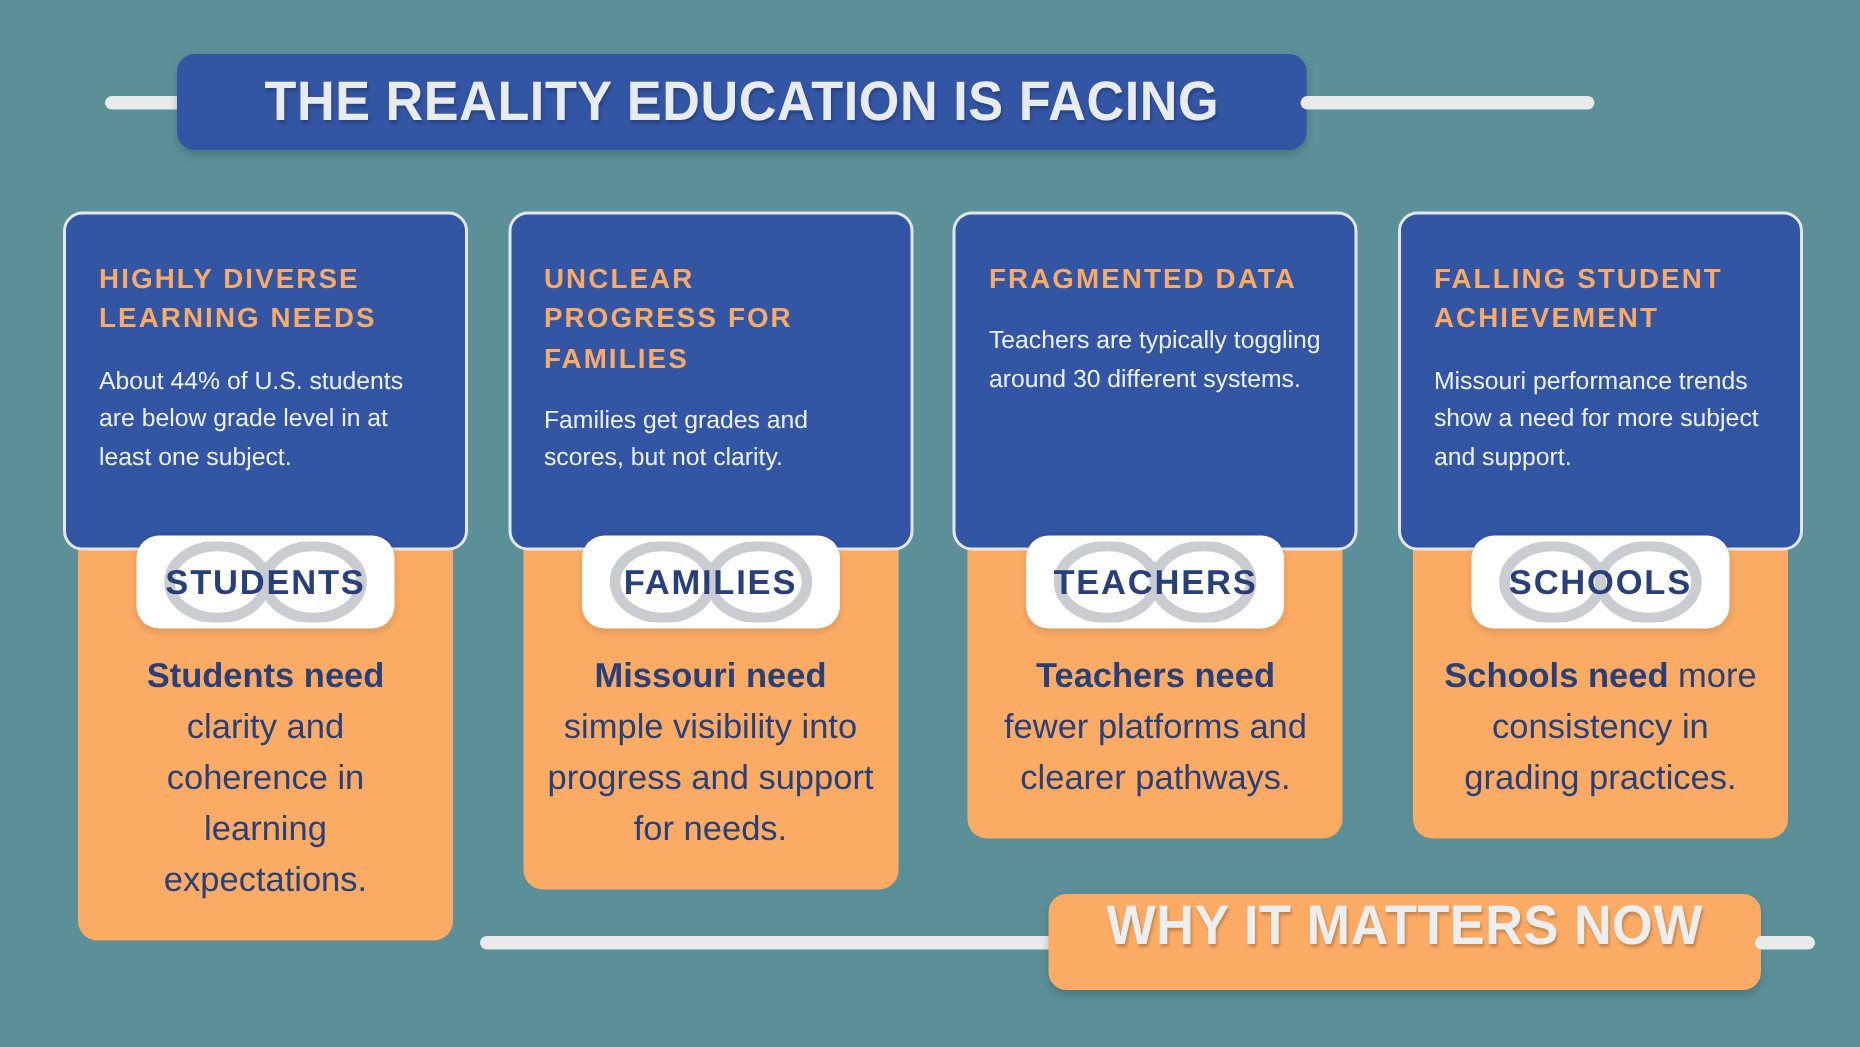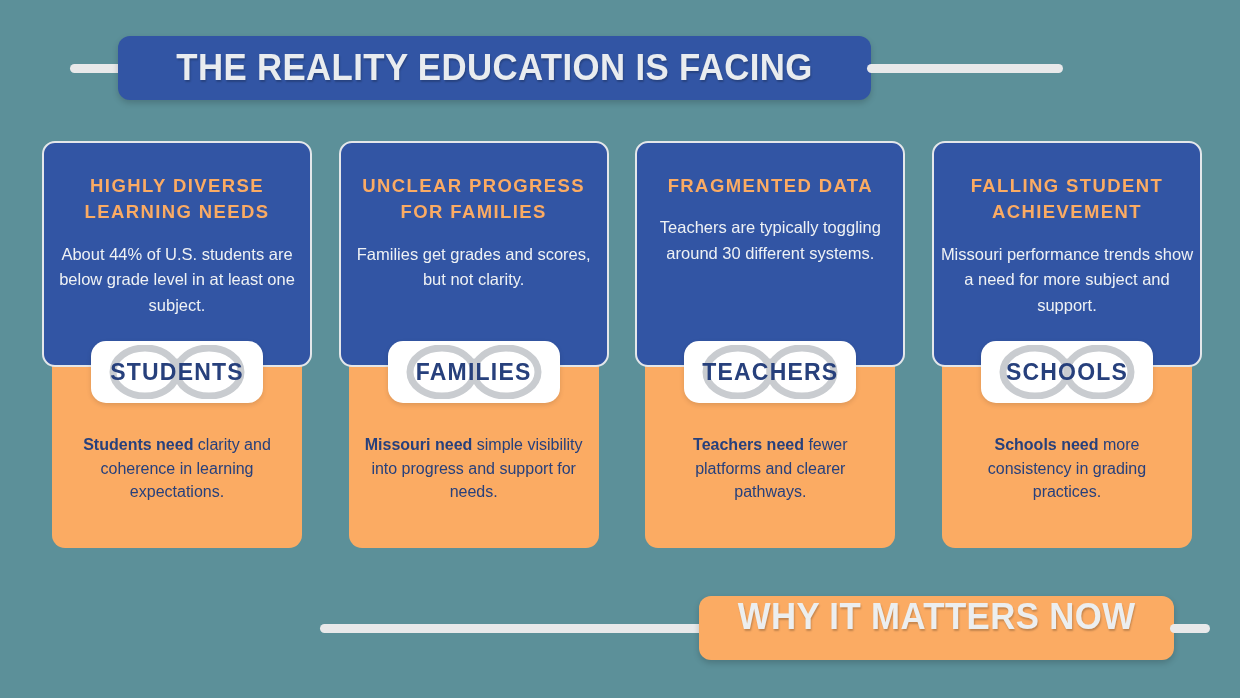--- a/index.html
+++ b/index.html
@@ -68,22 +68,22 @@
   .card {
     width: 270px;
     position: relative;
   }
 
   .card-top {
     background: #3255a4;
     border: 2px solid #e4e7ea;
     border-radius: 13px;
     min-height: 226px;
-    padding: 30px 6px 26px;
-    text-align: center;
+    padding: 30px 22px 26px;
+    text-align: left;
     position: relative;
     z-index: 2;
   }
   .card-heading {
     color: #fbab63;
     font-size: 18.5px;
     font-weight: bold;
     letter-spacing: 1.4px;
     line-height: 1.42;
     text-transform: uppercase;
@@ -101,29 +101,29 @@
     border-radius: 0 0 13px 13px;
     margin: -8px 10px 0;
     padding: 74px 16px 24px;
     text-align: center;
     min-height: 189px;
     position: relative;
     z-index: 1;
   }
   .card-need {
     color: #27407c;
-    font-size: 16px;
+    font-size: 23px;
     line-height: 1.48;
   }
   .card-need b { font-weight: bold; }
 
   
   .badge {
     position: absolute;
-    top: 200px;
+    top: 216px;
     left: 50%;
     transform: translateX(-50%);
     background: #ffffff;
     border-radius: 15px;
     width: 172px;
     height: 62px;
     display: flex;
     align-items: center;
     justify-content: center;
     box-shadow: 0 2px 5px rgba(0,0,0,0.12);

